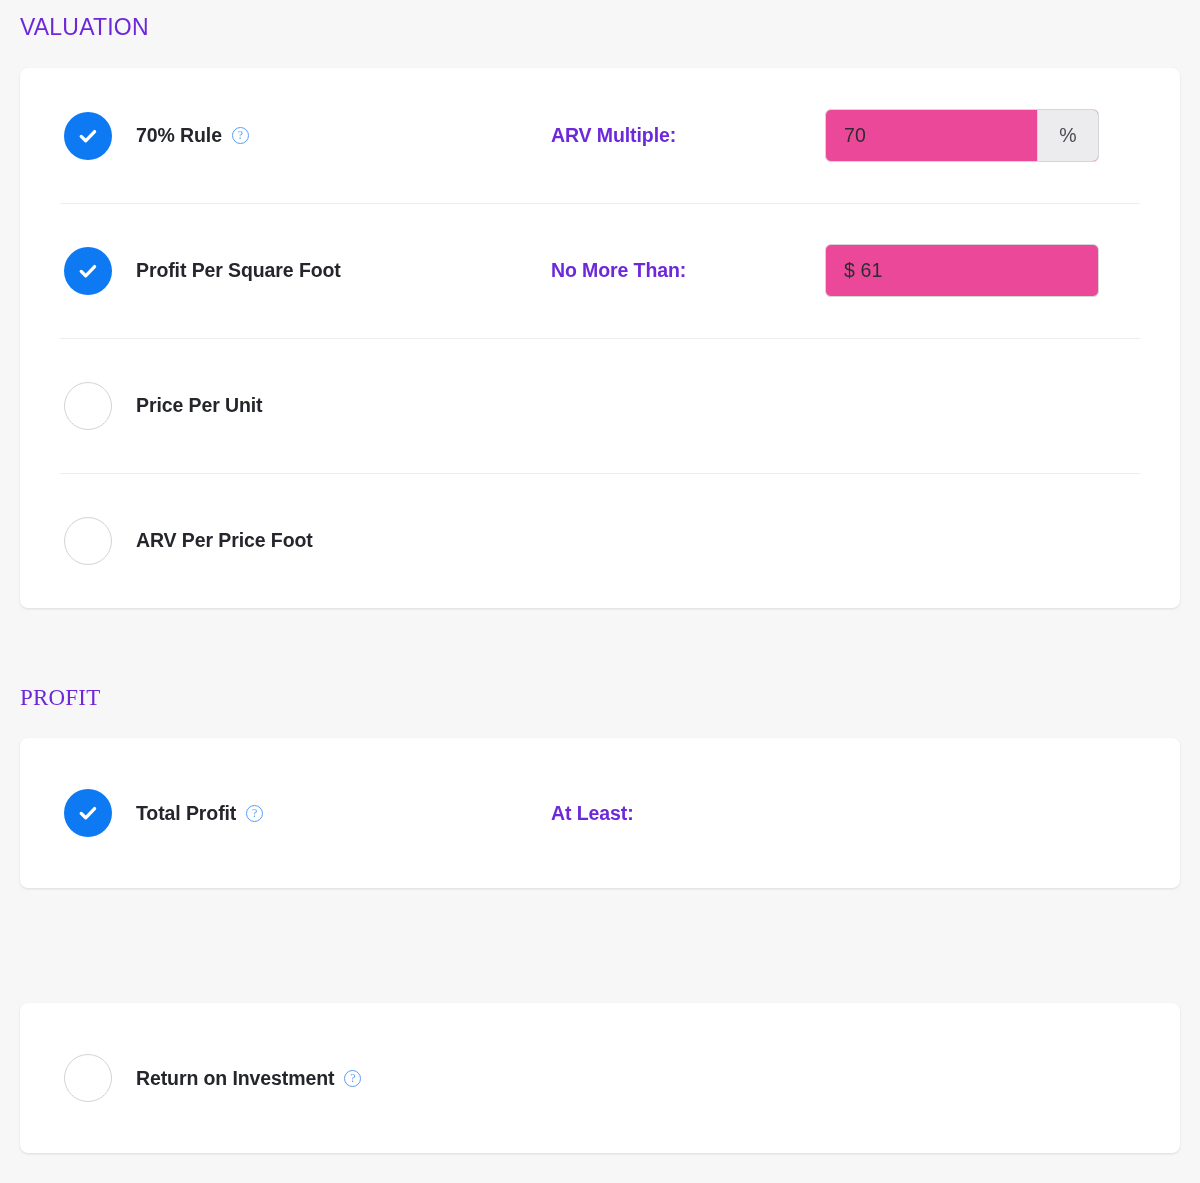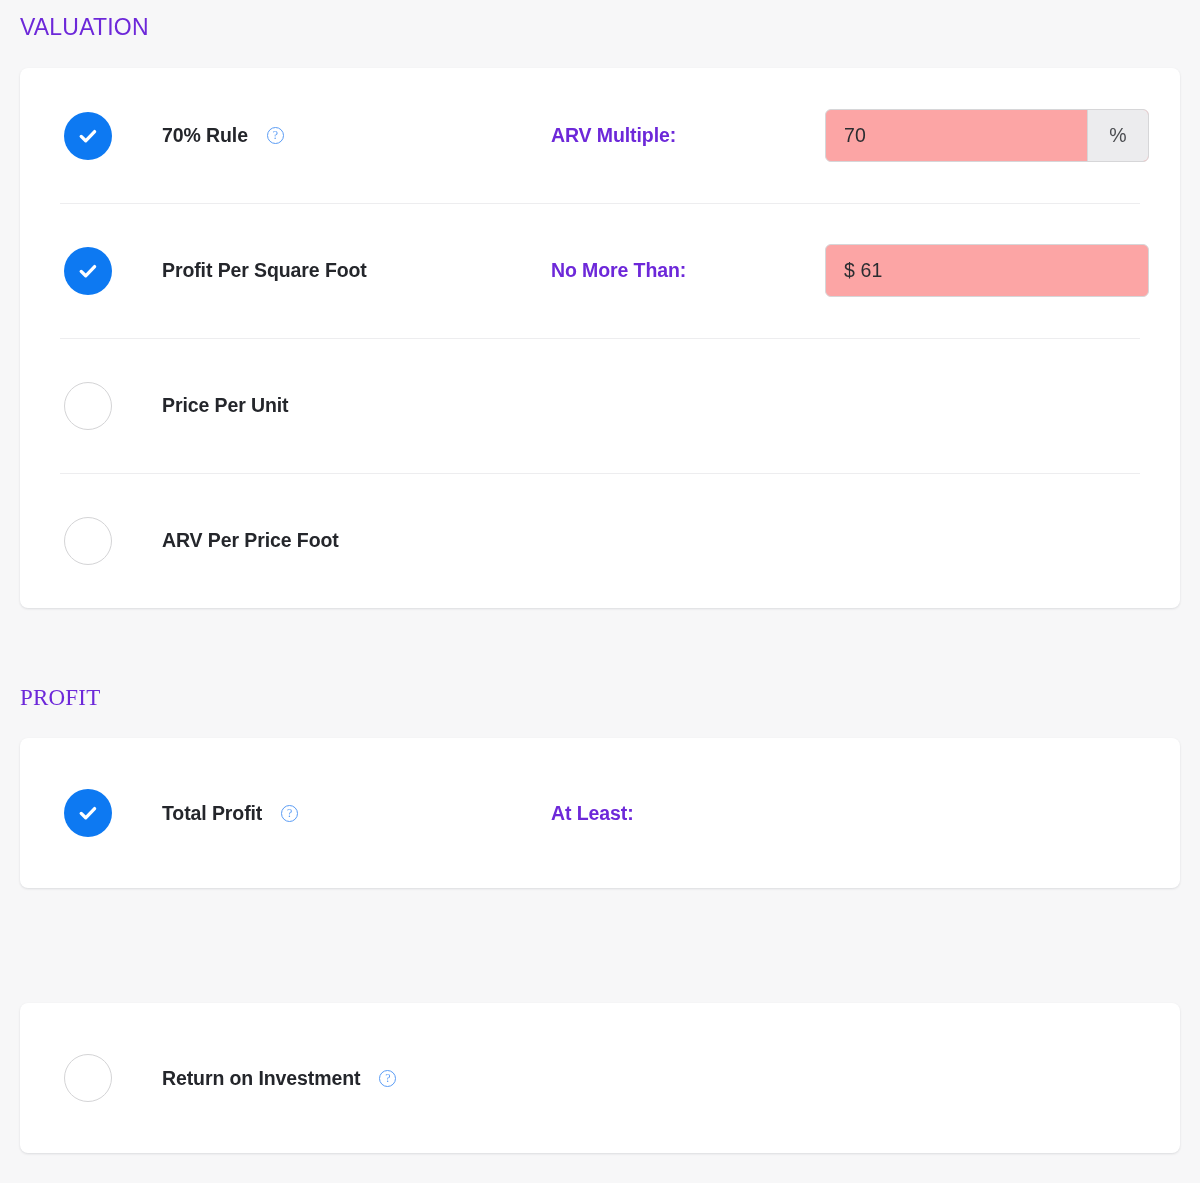--- a/index.html
+++ b/index.html
@@ -63,24 +63,24 @@
     justify-content: center;
     cursor: pointer;
   }
   .check.on  { background: #0d79f2; }
   .check.off { background: #ffffff; border: 1.5px solid #d4d4d6; }
   .check.on svg { display: block; }
 
   
   .item-label {
     position: absolute;
-    left: 142px;
-    display: flex;
-    align-items: center;
-    gap: 19px;
+    left: 116px;
+    display: flex;
+    align-items: center;
+    gap: 10px;
   }
   .item-label .txt {
     font-size: 19.5px;
     font-weight: 700;
     color: #24262b;
     letter-spacing: -0.1px;
     white-space: nowrap;
   }
   .help-icon {
     width: 17px;
@@ -109,26 +109,26 @@
     font-weight: 700;
     color: #6d28d9;
     letter-spacing: -0.1px;
     white-space: nowrap;
   }
 
   
   .input-group {
     position: absolute;
     left: 805px;
-    width: 324px;
+    width: 274px;
     height: 53px;
     display: flex;
     border: 1px solid #d6d6d8;
     border-radius: 6px;
-    background: #fca5a5;
+    background: #ec4899;
     overflow: hidden;
   }
   .input-group .field {
     flex: 1 1 auto;
     display: flex;
     align-items: center;
     padding: 0 18px;
     font-size: 19.5px;
     font-weight: 400;
     color: #2b2d31;

